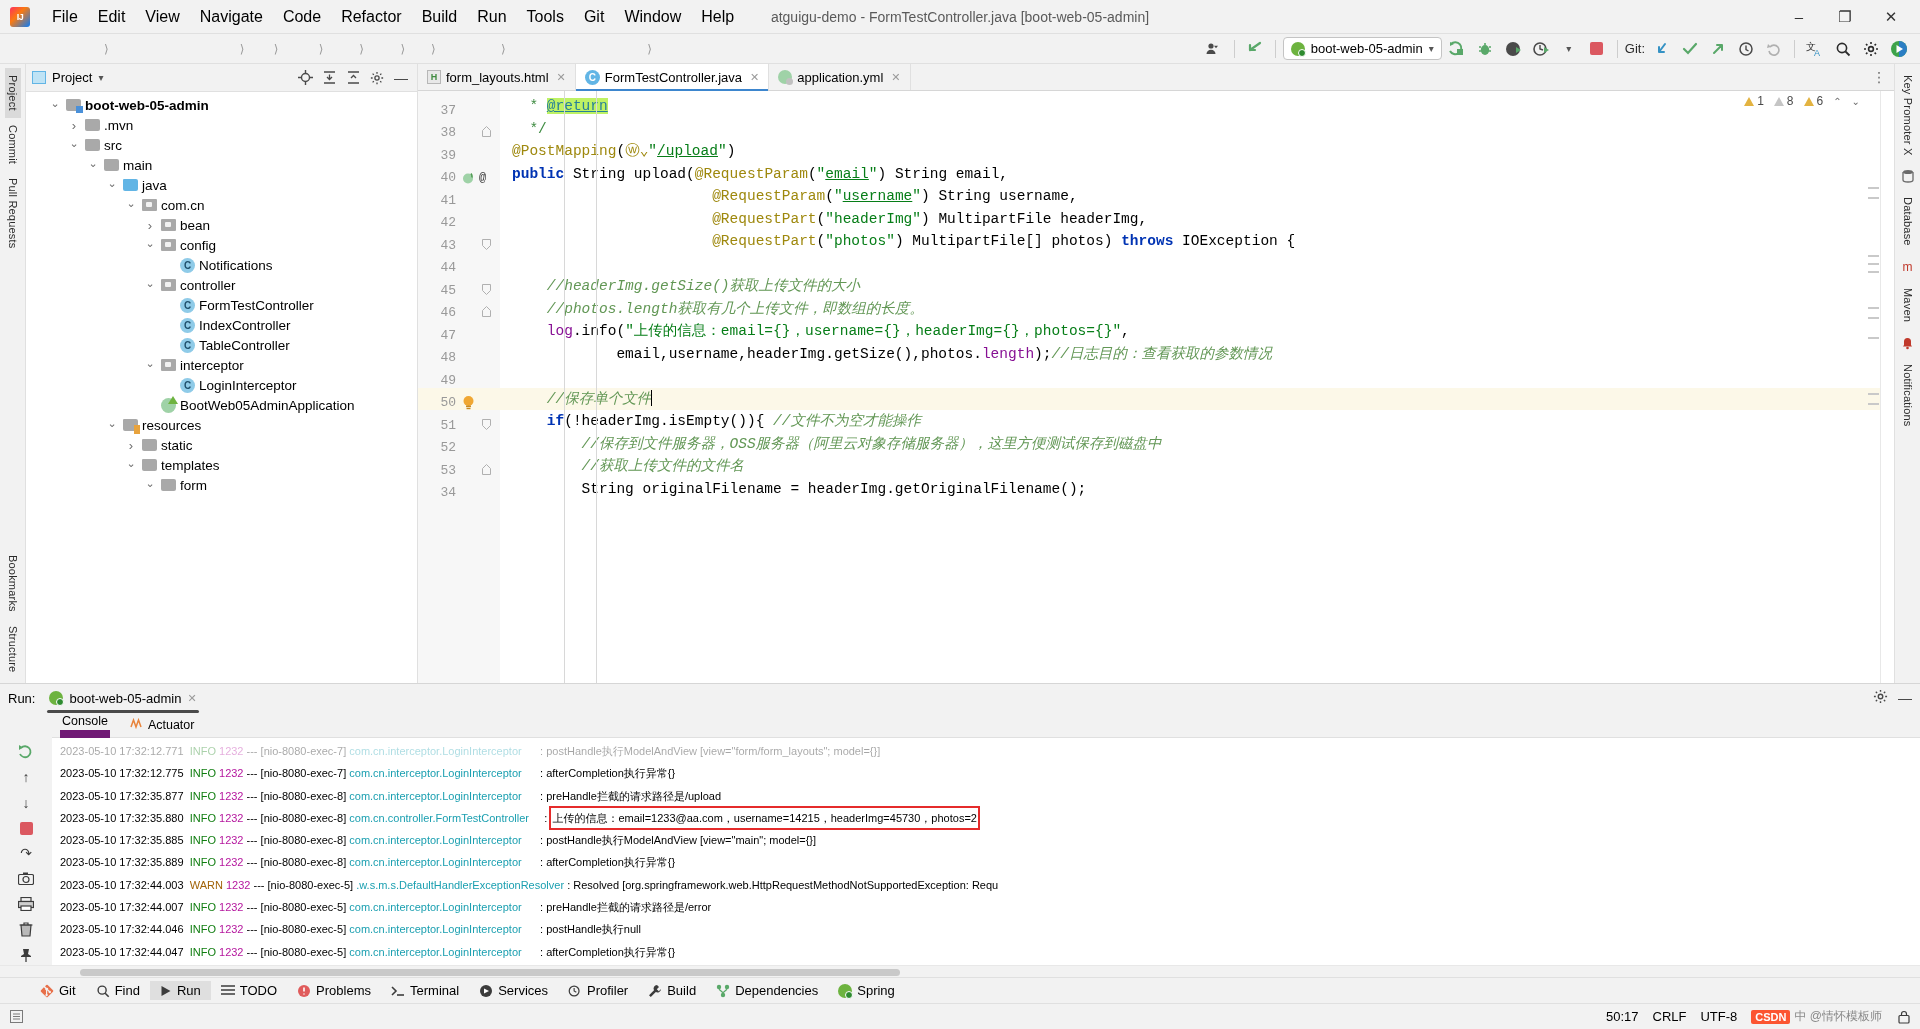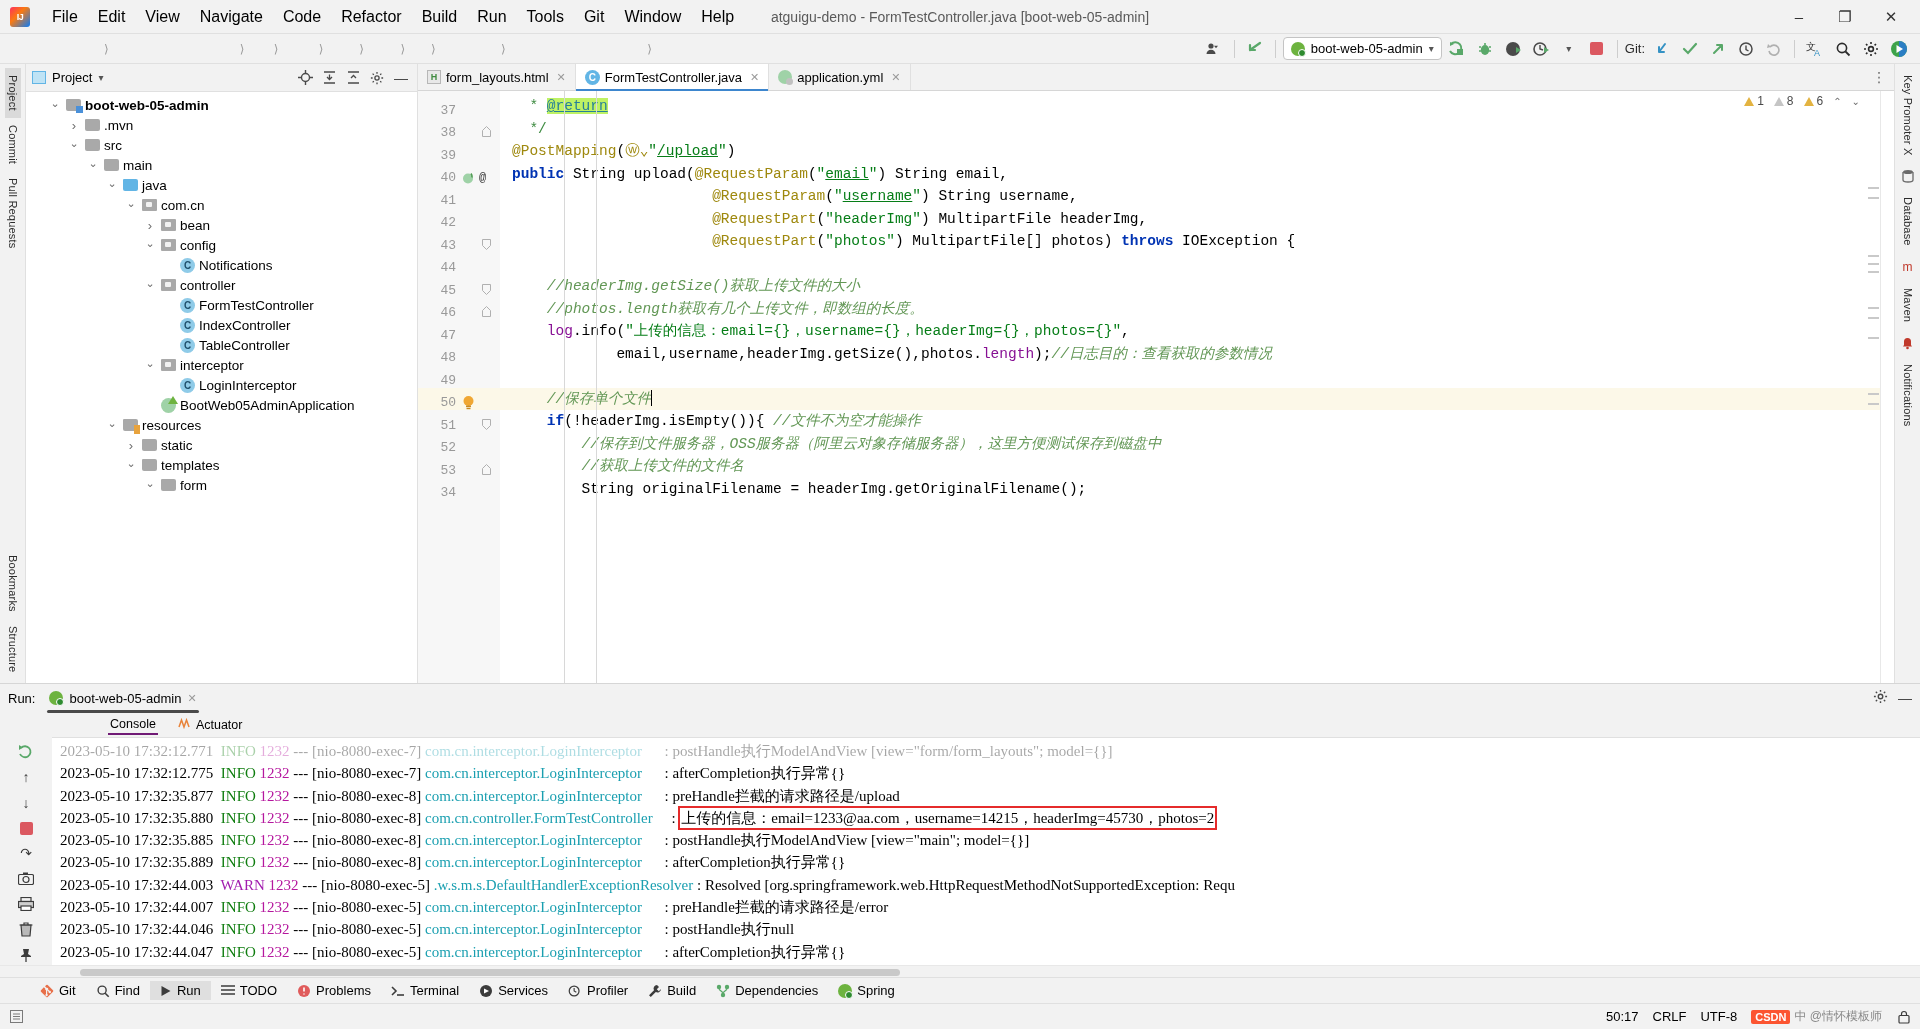--- a/index.html
+++ b/index.html
@@ -177,29 +177,29 @@
   .run-header { height:28px; display:flex; align-items:center; padding:0 8px; gap:8px; flex:none; background:#f2f2f2;}
   .run-label { font-size:13px; }
   .run-tab { display:flex; align-items:center; gap:6px; font-size:13px; padding:2px 6px; position:relative;}
   .run-tab::after { content:""; position:absolute; left:4px; right:4px; bottom:-5px; height:3px; background:#4a4a4a; border-radius:2px;}
   .run-header-right { margin-left:auto; display:flex; align-items:center; gap:10px; color:#4a4a4a; font-size:14px;}
   .run-body { flex:1 1 auto; display:flex; min-height:0; background:#fff; }
   .run-side { width:52px; background:#f2f2f2; display:flex; flex-direction:column; align-items:center; padding-top:4px; gap:6px; flex:none;}
   .rs-ico { width:22px; height:22px; display:flex; align-items:center; justify-content:center; font-size:14px; color:#4a4a4a;}
   .subtabs { height:26px; display:flex; align-items:center; gap:18px; padding-left:8px; background:#f2f2f2; border-bottom:1px solid #e0e0e0; flex:none;}
   .subtab { font-size:12.5px; display:flex; align-items:center; gap:5px; padding:2px 2px;}
-  .subtab.sel { border-bottom:2px solid #701a75;margin-left:48px; }
+  .subtab.sel { border-bottom:8px solid #701a75; }
   .console {
     flex:1 1 auto; overflow:hidden; background:#fff; position:relative;
-    font-family:Liberation Serif, serif; font-size:15px; padding-top:2px;
+    font-family:Liberation Sans, sans-serif; font-size:11px; padding-top:2px;
   }
   .logline { height:22.3px; line-height:22.3px; white-space:pre; padding-left:8px; }
   .lg-date { color:#000; }
   .lg-info { color:#0f7d0f; }
-  .lg-warn { color:#a21caf; }
+  .lg-warn { color:#a16207; }
   .lg-pid { color:#b5179e; }
   .lg-dash { color:#000; }
   .lg-thread { color:#000; }
   .lg-class { color:#1a9fb0; }
   .lg-msg { color:#000; }
   .redbox { outline:2px solid #e52b2b; outline-offset:-1px; display:inline-block; padding:0 2px;}
   .run-scroll-h { height:12px; background:#f2f2f2; border-top:1px solid #e8e8e8; position:relative; flex:none;}
   .run-scroll-h::after { content:""; position:absolute; left:80px; top:3px; width:820px; height:7px; background:#c9c9c9; border-radius:4px;}
 
   

